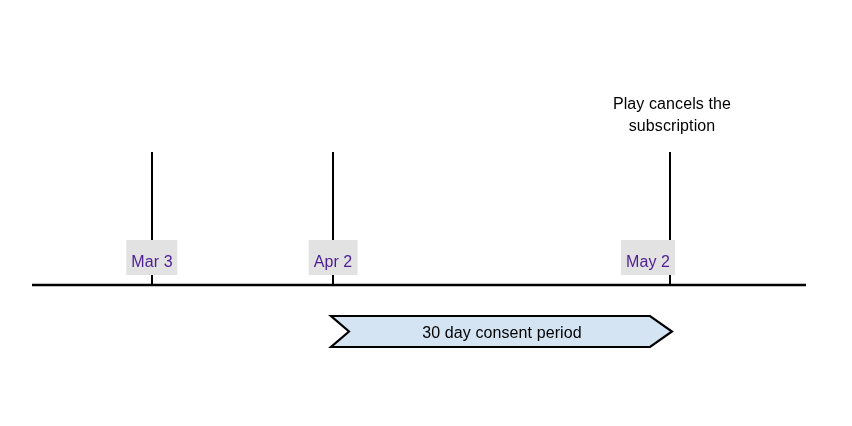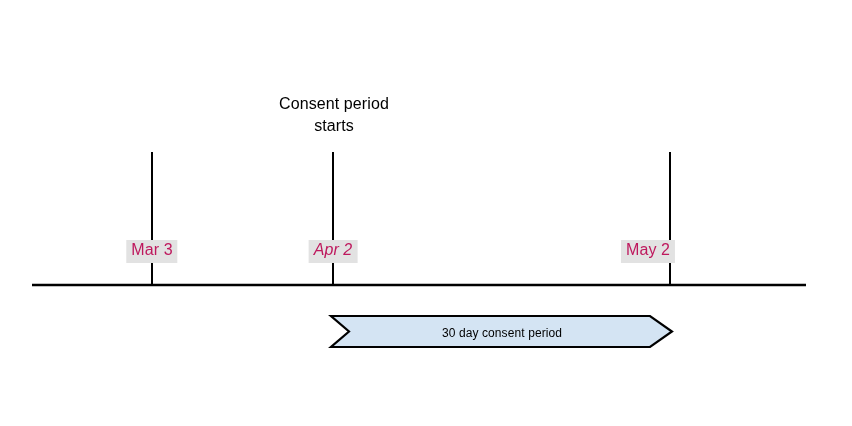--- a/index.html
+++ b/index.html
@@ -41,32 +41,32 @@
     color: #000000;
     white-space: pre-line;
     letter-spacing: 0.1px;
   }
 
   
   .date-chip {
     position: absolute;
     font-size: 16px;
     line-height: 20px;
-    color: #be185d;
+    color: #4c1d95;
     background: #e2e2e2;
-    padding: 0 5px 3px 5px;
+    padding: 12px 5px 3px 5px;
     white-space: nowrap;
     transform: translateX(-50%);
     letter-spacing: 0.1px;
   }
 
   
   .banner-caption {
     position: absolute;
-    font-size: 12px;
+    font-size: 16px;
     line-height: 20px;
     color: #000000;
     text-align: center;
     white-space: nowrap;
     transform: translate(-50%, -50%);
     letter-spacing: 0.1px;
   }
 </style>
 </head>
 <body>
@@ -82,23 +82,23 @@
     <line id="tick-1" x1="333" y1="152" x2="333" y2="284" stroke="#000000" stroke-width="2" stroke-linecap="butt"></line>
 
     <line id="tick-2" x1="670" y1="152" x2="670" y2="284" stroke="#000000" stroke-width="2" stroke-linecap="butt"></line>
 
     <polygon id="banner-shape" points="331,316 650,316 672,331.5 650,347 331,347 349,331.5" fill="#d4e4f3" stroke="#000000" stroke-width="2.2" stroke-linejoin="miter"></polygon>
   </svg>
 
 
   <div class="date-chip" style="left:152px; top:240px;">Mar 3</div>
 
-  <div class="event-label" style="left:334px; top:93px; width:230px; margin-left:-115px;">Consent period
-starts</div>
 
-  <div class="date-chip" style="left:333px; top:240px;font-style:italic;">Apr 2</div>
+  <div class="date-chip" style="left:333px; top:240px;">Apr 2</div>
 
+  <div class="event-label" style="left:672px; top:93px; width:250px; margin-left:-125px;">Play cancels the
+subscription</div>
 
   <div class="date-chip" style="left:648px; top:240px;">May 2</div>
 
   <div class="banner-caption" style="left:502px; top:333px;">30 day consent period</div>
 
 </div>
 
 </body></html>

